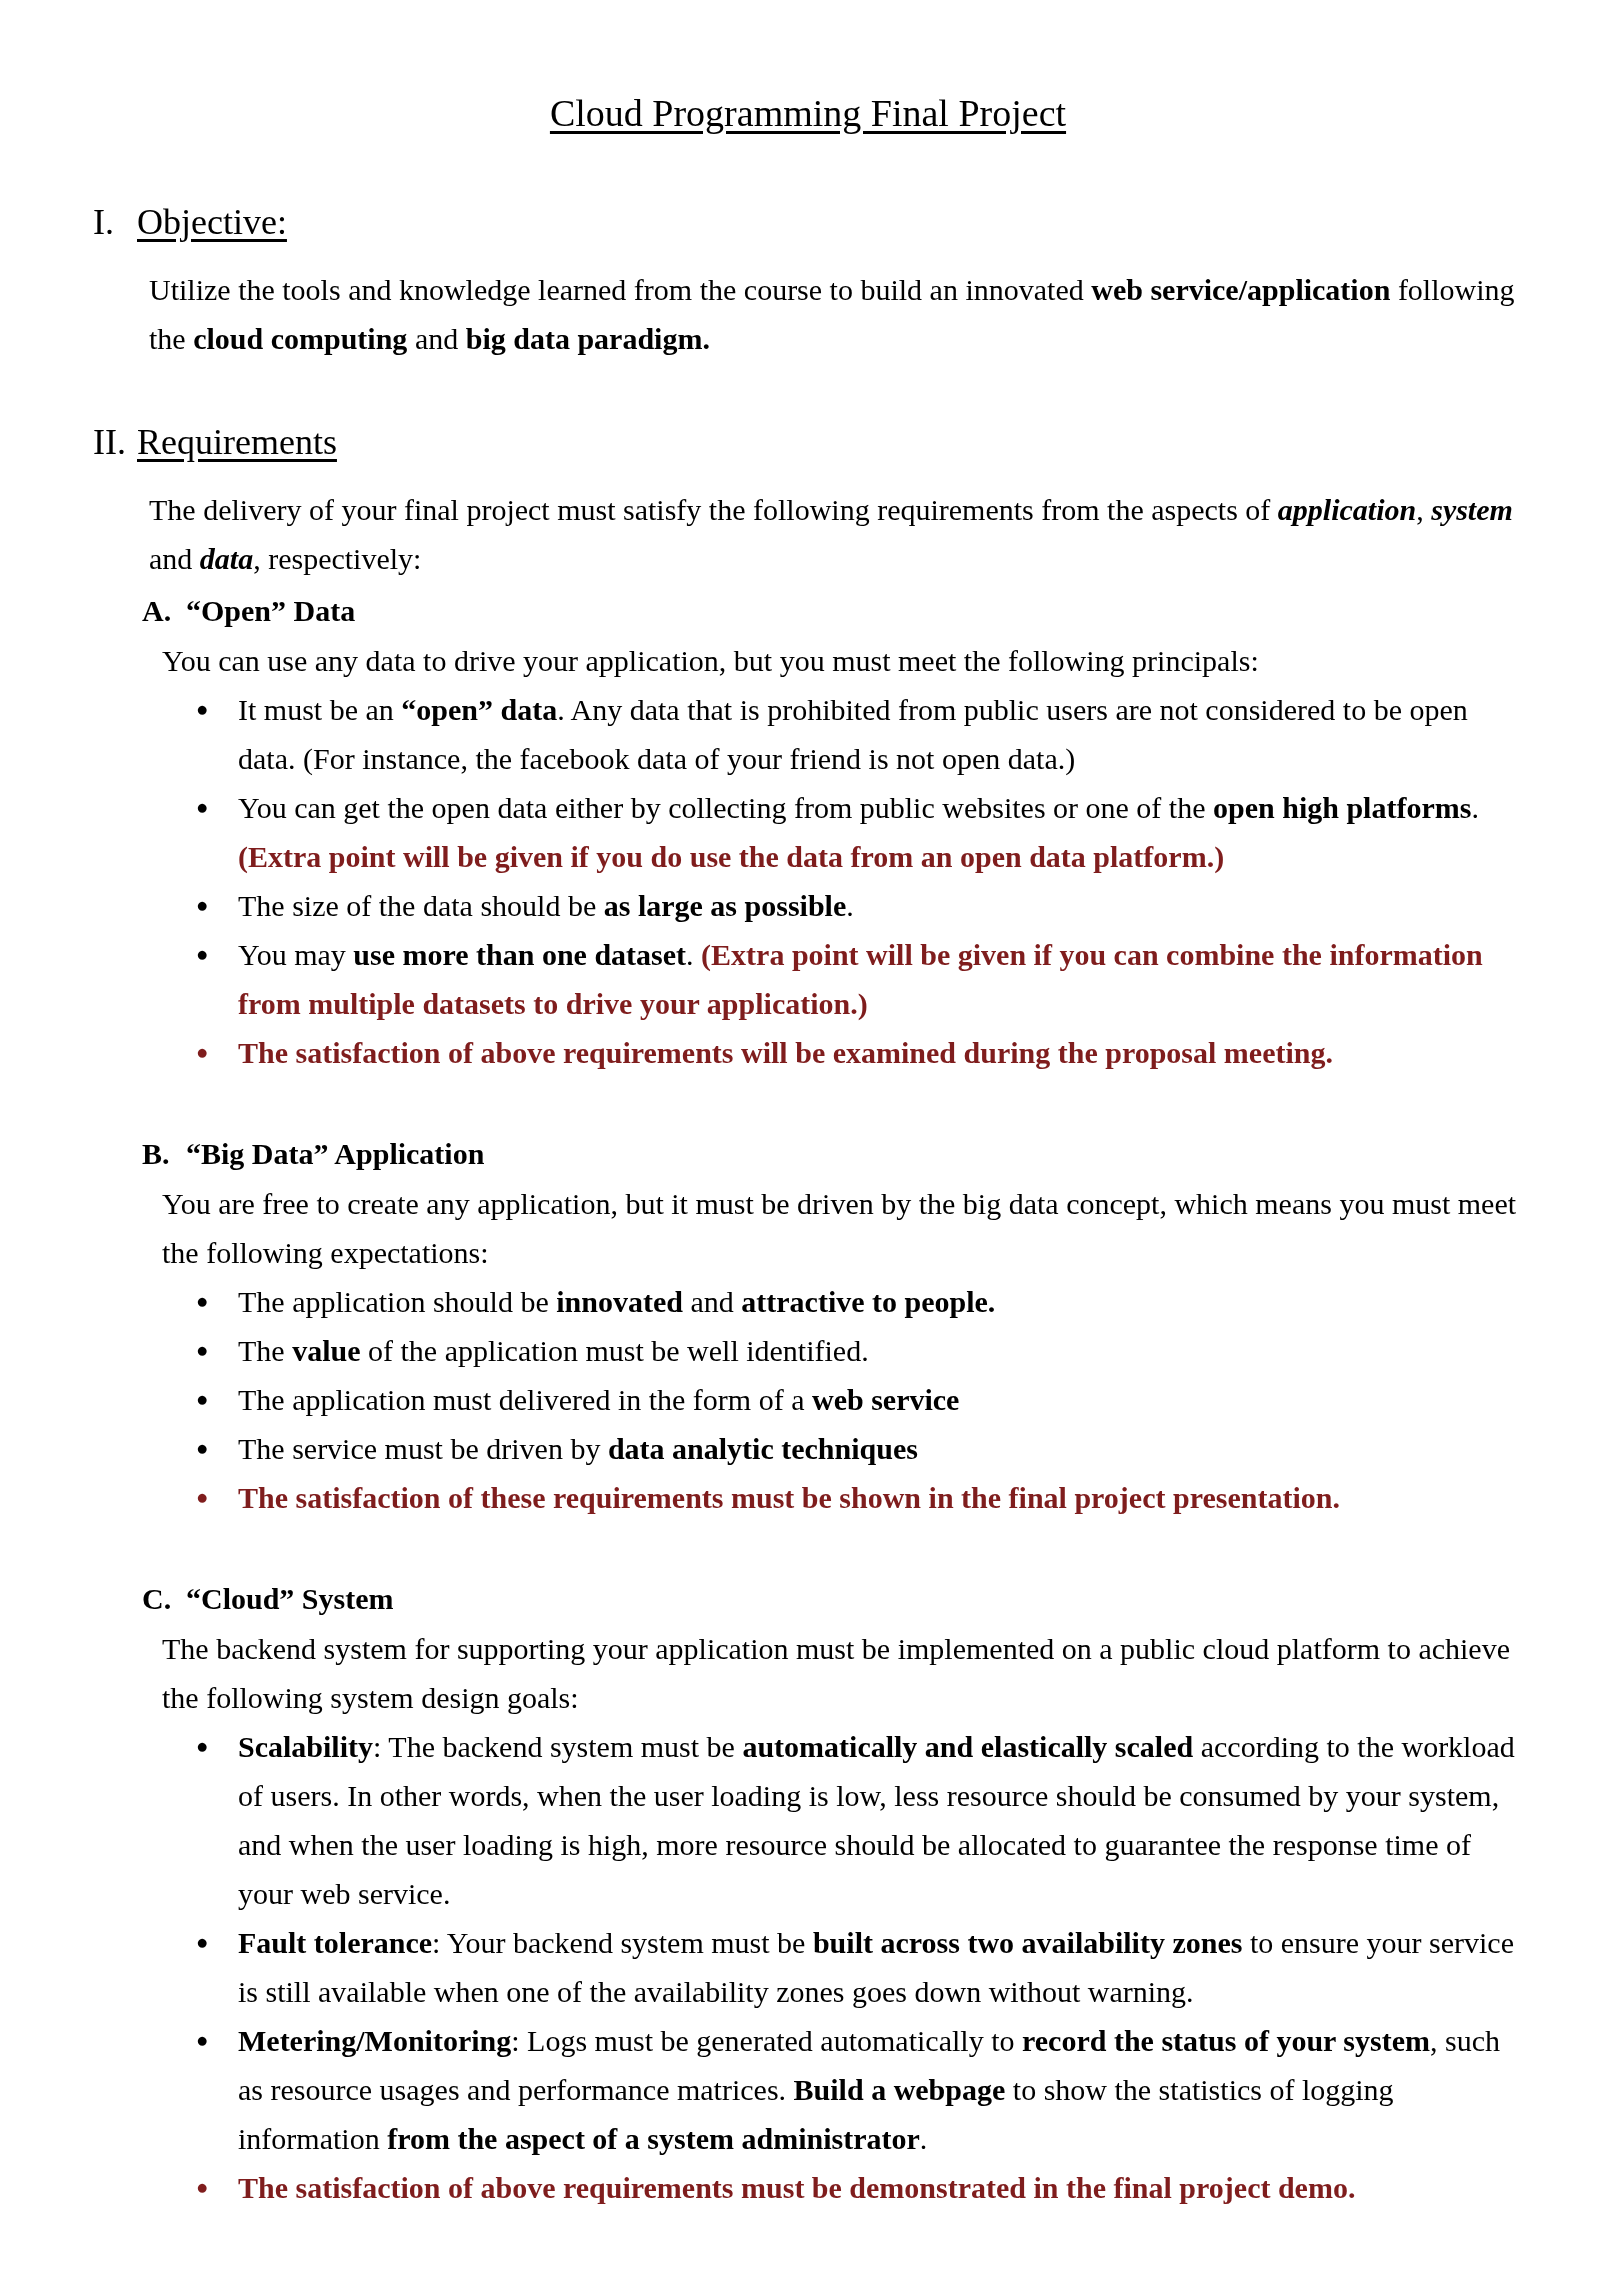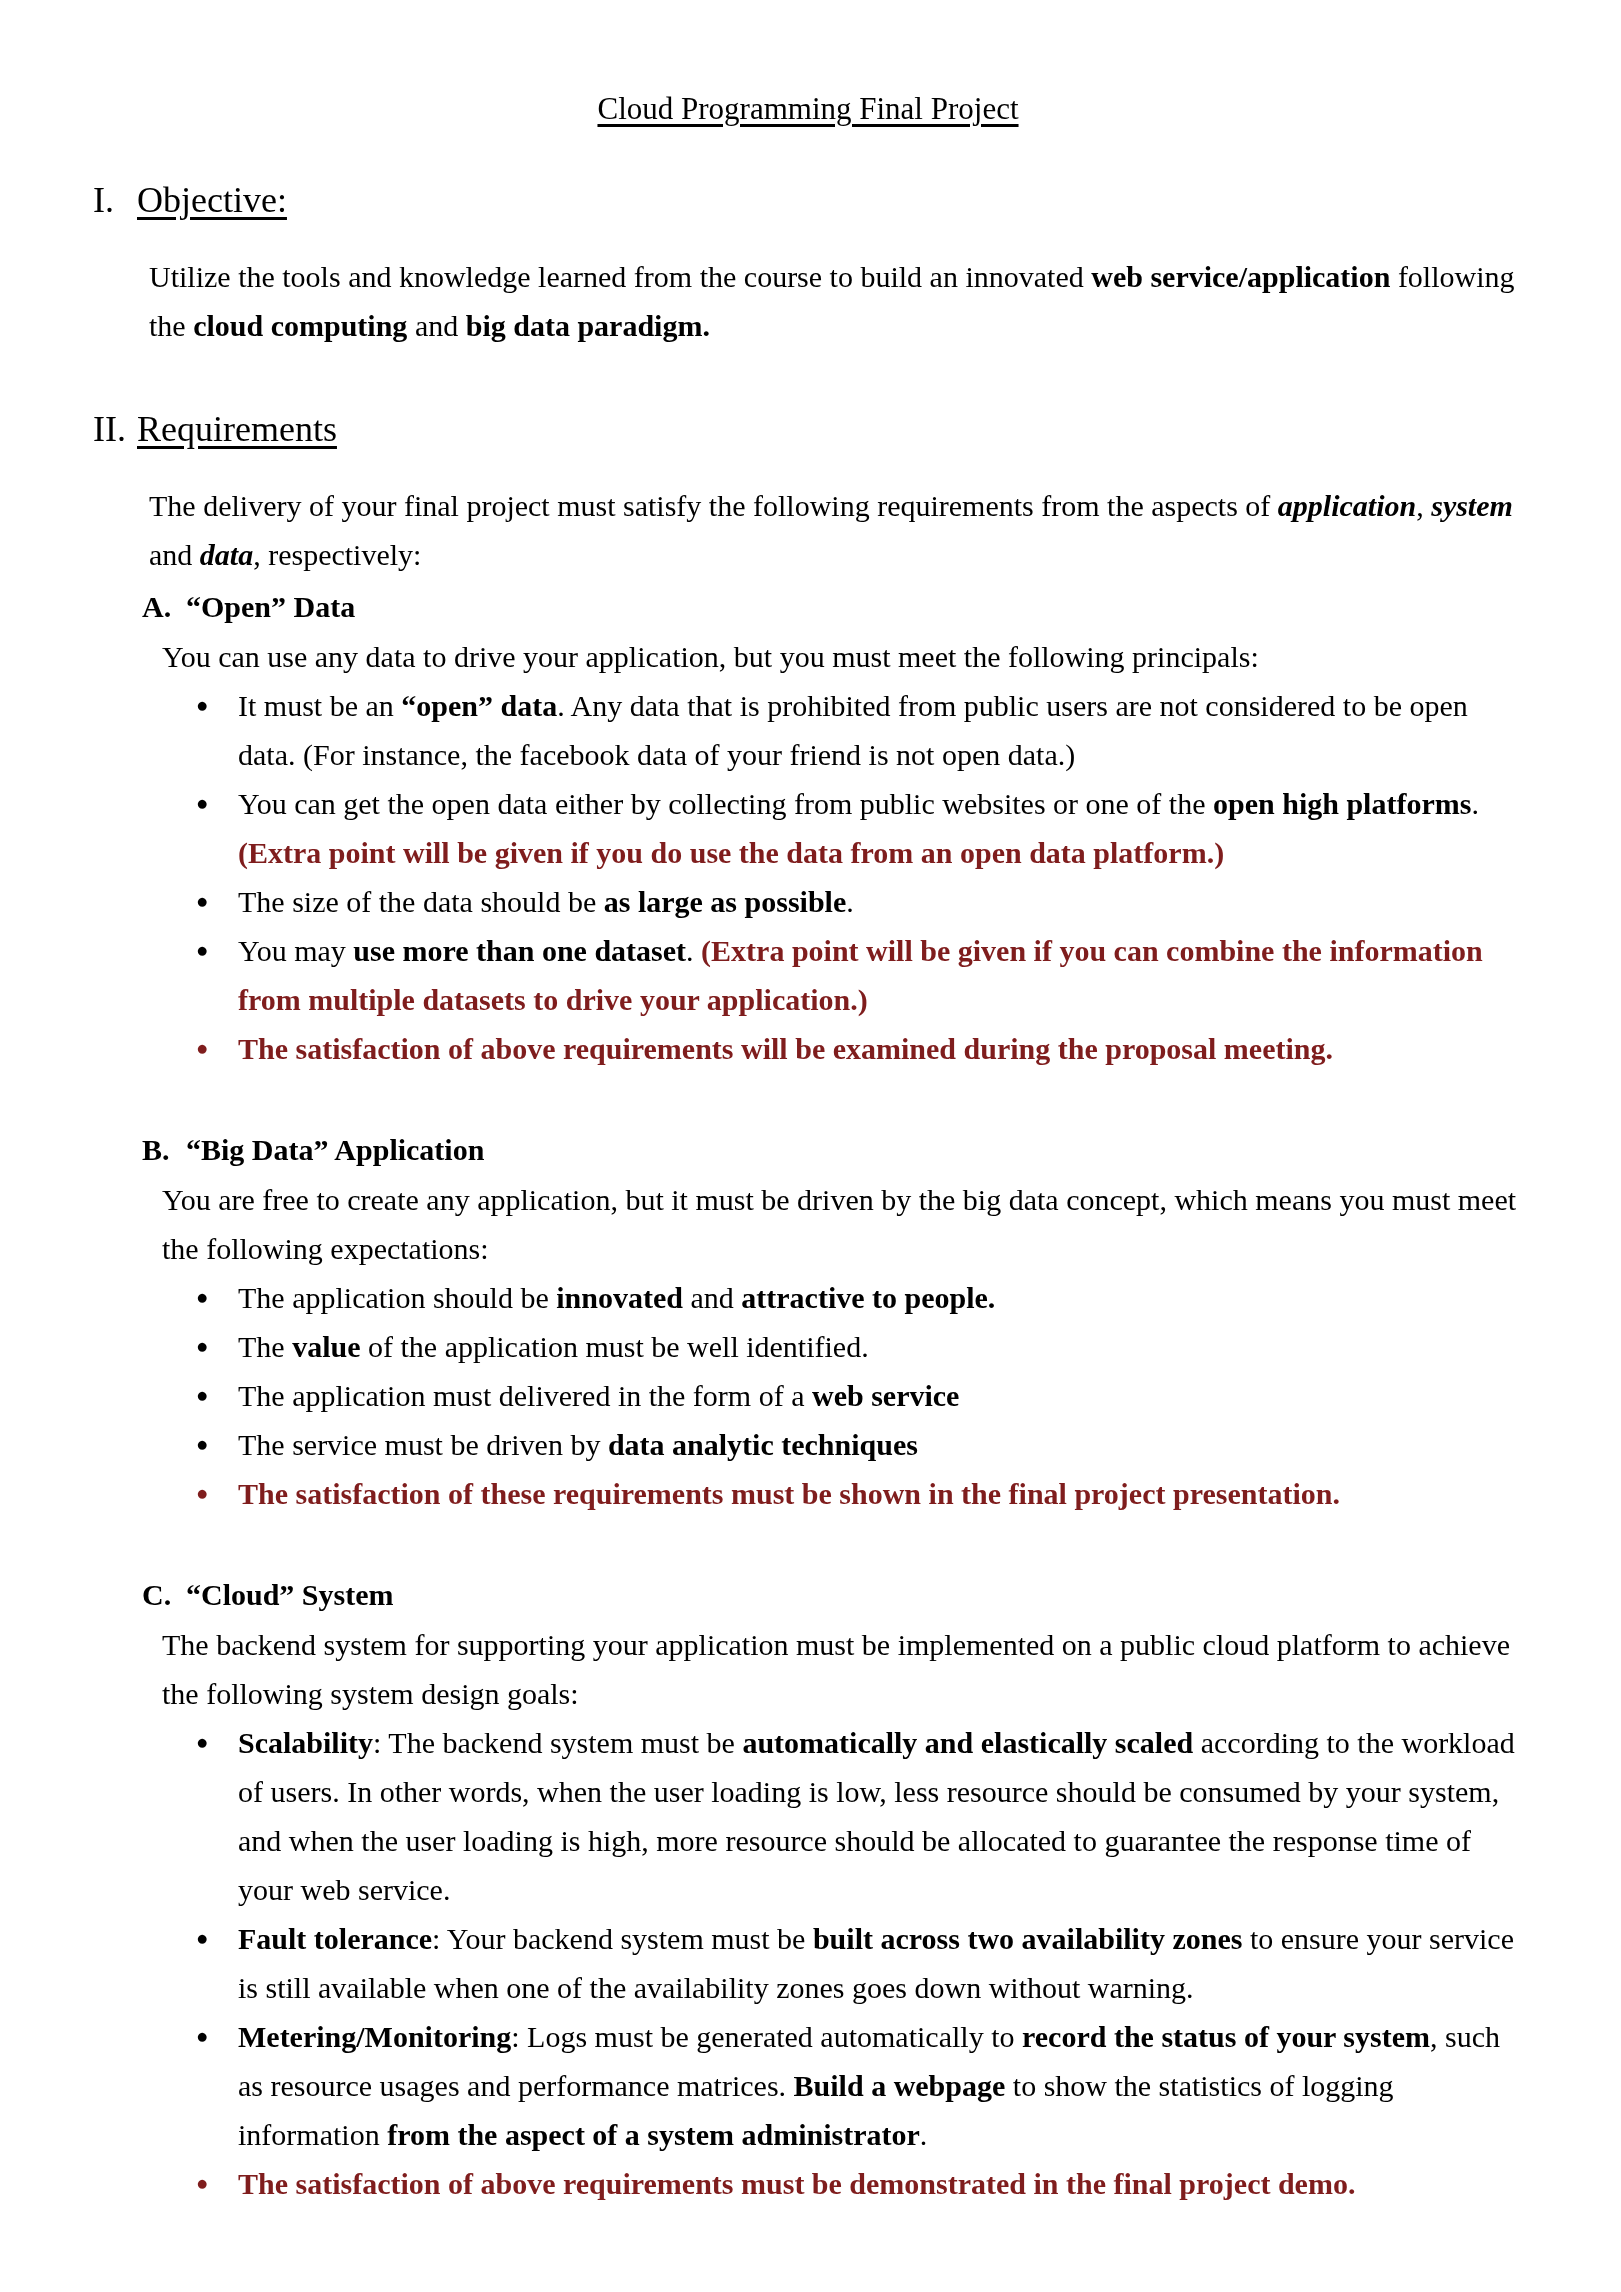--- a/index.html
+++ b/index.html
@@ -13,39 +13,39 @@
   }
   .page {
     box-sizing: border-box;
     width: 1621px;
     height: 2293px;
     padding: 90px 98px 0 93px;
     overflow: hidden;
   }
   .doc-title {
     text-align: center;
-    font-size: 31px;
+    font-size: 38px;
     line-height: 1.25;
-    margin-bottom: 41px;
+    margin-bottom: 54px;
   }
   .doc-title .u { text-decoration: underline; text-underline-offset: 4.9px; }
   .section { margin: 0; }
   .section + .section { margin-top: 49px; }
   .sec-head {
     font-size: 36px;
     line-height: 61px;
     display: flex;
     align-items: baseline;
   }
   .sec-numeral { flex: none; min-width: 44px; }
   .sec-title { text-decoration: underline; text-underline-offset: 4.9px; }
   .sec-intro {
     margin-left: 56px;
     line-height: 49px;
-    margin-top: 21px;
+    margin-top: 12px;
   }
   .subsection { margin-left: 49px; margin-top: 2px; }
   .subsection.gap { margin-top: 51px; }
   .sub-head {
     font-weight: bold;
     line-height: 51px;
     display: flex;
     align-items: baseline;
   }
   .sub-letter { flex: none; min-width: 44px; }

